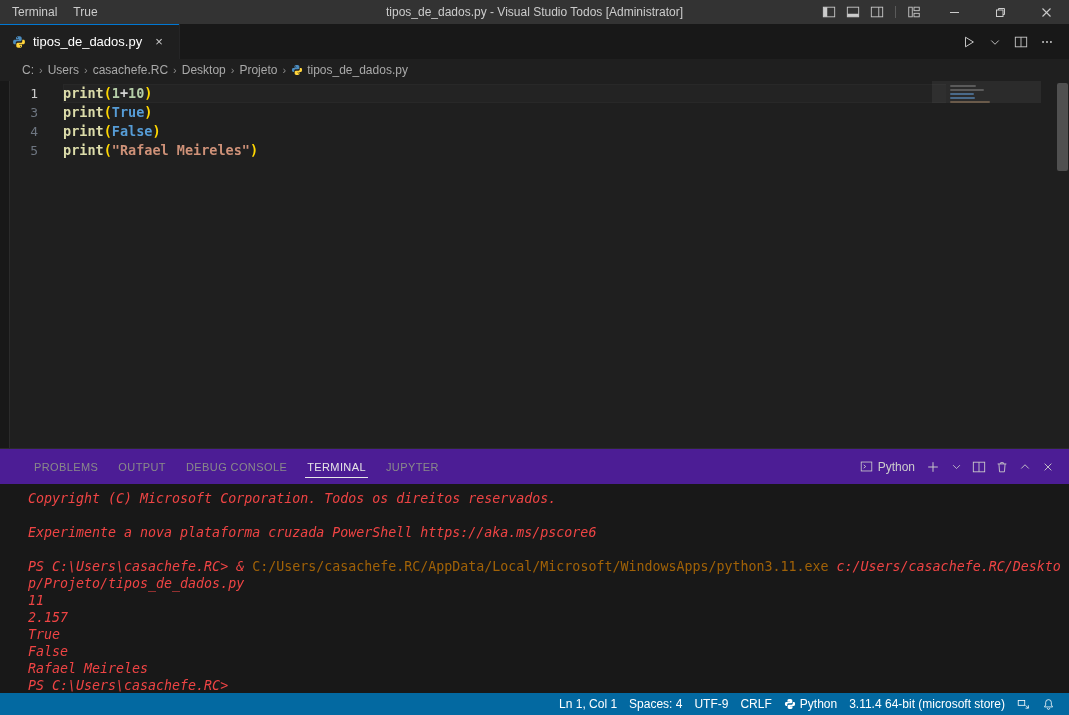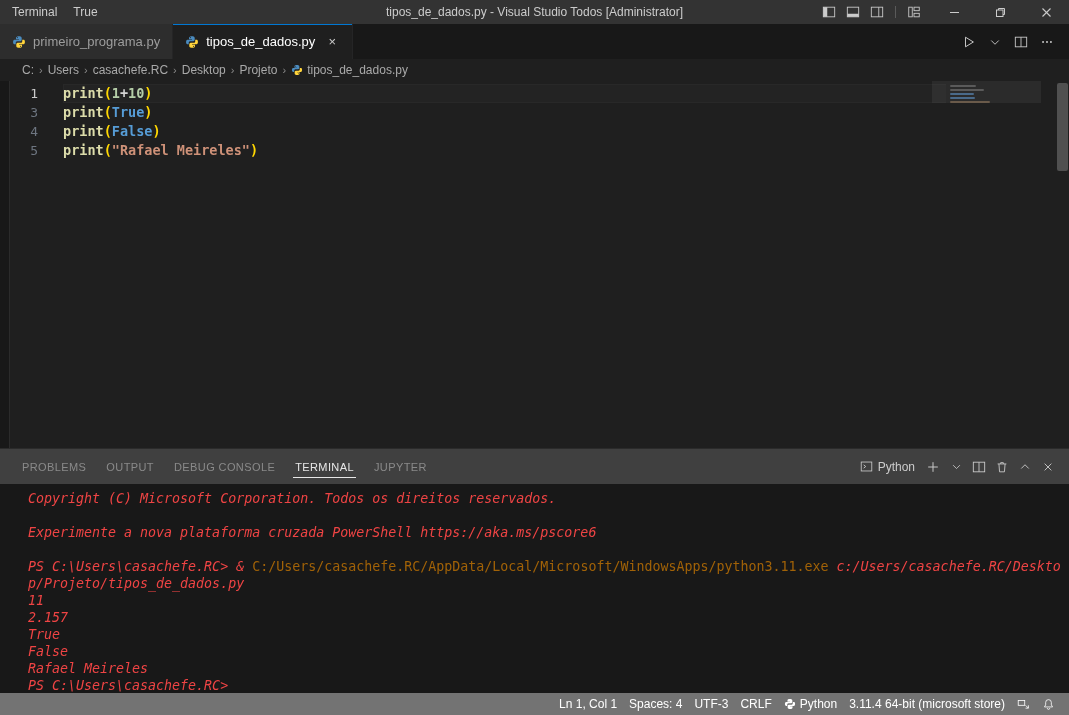--- a/index.html
+++ b/index.html
@@ -208,22 +208,22 @@
     flex: 1;
     background: #181818;
     display: flex; flex-direction: column;
     border-top: 1px solid #2b2b2b;
     position: relative;
     overflow: hidden;
   }
   .panel-header {
     height: 35px; min-height: 35px;
     display: flex; align-items: center;
-    padding-left: 12px;
-    background: #404040;
+    padding-left: 24px;
+    background: #4c1d95;
     position: relative;
   }
   .ptabs { display: flex; align-items: stretch; height: 100%; gap: 0; }
   .ptab {
     display: flex; align-items: center;
     padding: 0 10px;
     font-size: 11px;
     letter-spacing: 0.4px;
     color: #8a8a8a;
     text-transform: uppercase;
@@ -272,21 +272,21 @@
     width: 7px; height: 14px;
     background: #cccccc;
     vertical-align: -2px;
     margin-left: 1px;
     opacity: 0;
   }
 
   
   .statusbar {
     height: 22px; min-height: 22px;
-    background: #737373;
+    background: #0369a1;
     display: flex; align-items: center;
     color: #ffffff;
     font-size: 12px;
     padding-right: 8px;
   }
   .sb-right { margin-left: auto; display: flex; align-items: center; }
   .sb-item {
     display: flex; align-items: center; gap: 4px;
     padding: 0 6px; height: 22px;
     cursor: pointer; white-space: nowrap;
@@ -348,29 +348,20 @@
         <svg width="11" height="11" viewBox="0 0 11 11">
             <line x1="1.5" y1="1.5" x2="9.5" y2="9.5" stroke="#cccccc" stroke-width="1.1"></line>
             <line x1="9.5" y1="1.5" x2="1.5" y2="9.5" stroke="#cccccc" stroke-width="1.1"></line>
           </svg>
       </div>
     </div>
   </div>
 
   <div class="tabbar">
     <div class="tabs">
-      <div class="tab">
-        <span class="pyicon">
-          <svg width="14" height="14" viewBox="0 0 16 16">
-            <path d="M7.9 1.3c-1.8 0-3.3.5-3.3 2.1v1.5h3.4v.5H3.3S1.2 5.1 1.2 8s1.9 2.5 1.9 2.5h1.2V8.9s-.1-1.9 1.8-1.9h3.2s1.8 0 1.8-1.7V3.4s.2-2.1-3.2-2.1zM6.2 2.4c.3 0 .6.3.6.6s-.3.6-.6.6-.6-.3-.6-.6.2-.6.6-.6z" fill="#4b8bbe"></path>
-            <path d="M8.1 14.7c1.8 0 3.3-.5 3.3-2.1v-1.5H8v-.5h4.7s2.1.2 2.1-2.7-1.9-2.5-1.9-2.5h-1.2v1.6s.1 1.9-1.8 1.9H6.7s-1.8 0-1.8 1.7v2s-.2 2.1 3.2 2.1zm1.7-1.1c-.3 0-.6-.3-.6-.6s.3-.6.6-.6.6.3.6.6-.2.6-.6.6z" fill="#ffd43b"></path>
-          </svg>
-        </span>
-        <span>primeiro_programa.py</span>
-      </div>
       <div class="tab active">
         <span class="pyicon">
           <svg width="14" height="14" viewBox="0 0 16 16">
             <path d="M7.9 1.3c-1.8 0-3.3.5-3.3 2.1v1.5h3.4v.5H3.3S1.2 5.1 1.2 8s1.9 2.5 1.9 2.5h1.2V8.9s-.1-1.9 1.8-1.9h3.2s1.8 0 1.8-1.7V3.4s.2-2.1-3.2-2.1zM6.2 2.4c.3 0 .6.3.6.6s-.3.6-.6.6-.6-.3-.6-.6.2-.6.6-.6z" fill="#4b8bbe"></path>
             <path d="M8.1 14.7c1.8 0 3.3-.5 3.3-2.1v-1.5H8v-.5h4.7s2.1.2 2.1-2.7-1.9-2.5-1.9-2.5h-1.2v1.6s.1 1.9-1.8 1.9H6.7s-1.8 0-1.8 1.7v2s-.2 2.1 3.2 2.1zm1.7-1.1c-.3 0-.6-.3-.6-.6s.3-.6.6-.6.6.3.6.6-.2.6-.6.6z" fill="#ffd43b"></path>
           </svg>
         </span>
         <span>tipos_de_dados.py</span>
         <span class="tab-close">×</span>
       </div>
@@ -516,21 +507,21 @@
 
   <div class="statusbar">
     <div class="sb-right" id="statusbar-items">
         <div class="sb-item">
           <span>Ln 1, Col 1</span>
         </div>
         <div class="sb-item">
           <span>Spaces: 4</span>
         </div>
         <div class="sb-item">
-          <span>UTF-3</span>
+          <span>UTF-9</span>
         </div>
         <div class="sb-item">
           <span>CRLF</span>
         </div>
         <div class="sb-item">
           <span>
             <svg width="12" height="12" viewBox="0 0 16 16">
               <path d="M7.9 1.3c-1.8 0-3.3.5-3.3 2.1v1.5h3.4v.5H3.3S1.2 5.1 1.2 8s1.9 2.5 1.9 2.5h1.2V8.9s-.1-1.9 1.8-1.9h3.2s1.8 0 1.8-1.7V3.4s.2-2.1-3.2-2.1z" fill="#ffffff"></path>
               <path d="M8.1 14.7c1.8 0 3.3-.5 3.3-2.1v-1.5H8v-.5h4.7s2.1.2 2.1-2.7-1.9-2.5-1.9-2.5h-1.2v1.6s.1 1.9-1.8 1.9H6.7s-1.8 0-1.8 1.7v2s-.2 2.1 3.2 2.1z" fill="#ffffff"></path>
             </svg>

